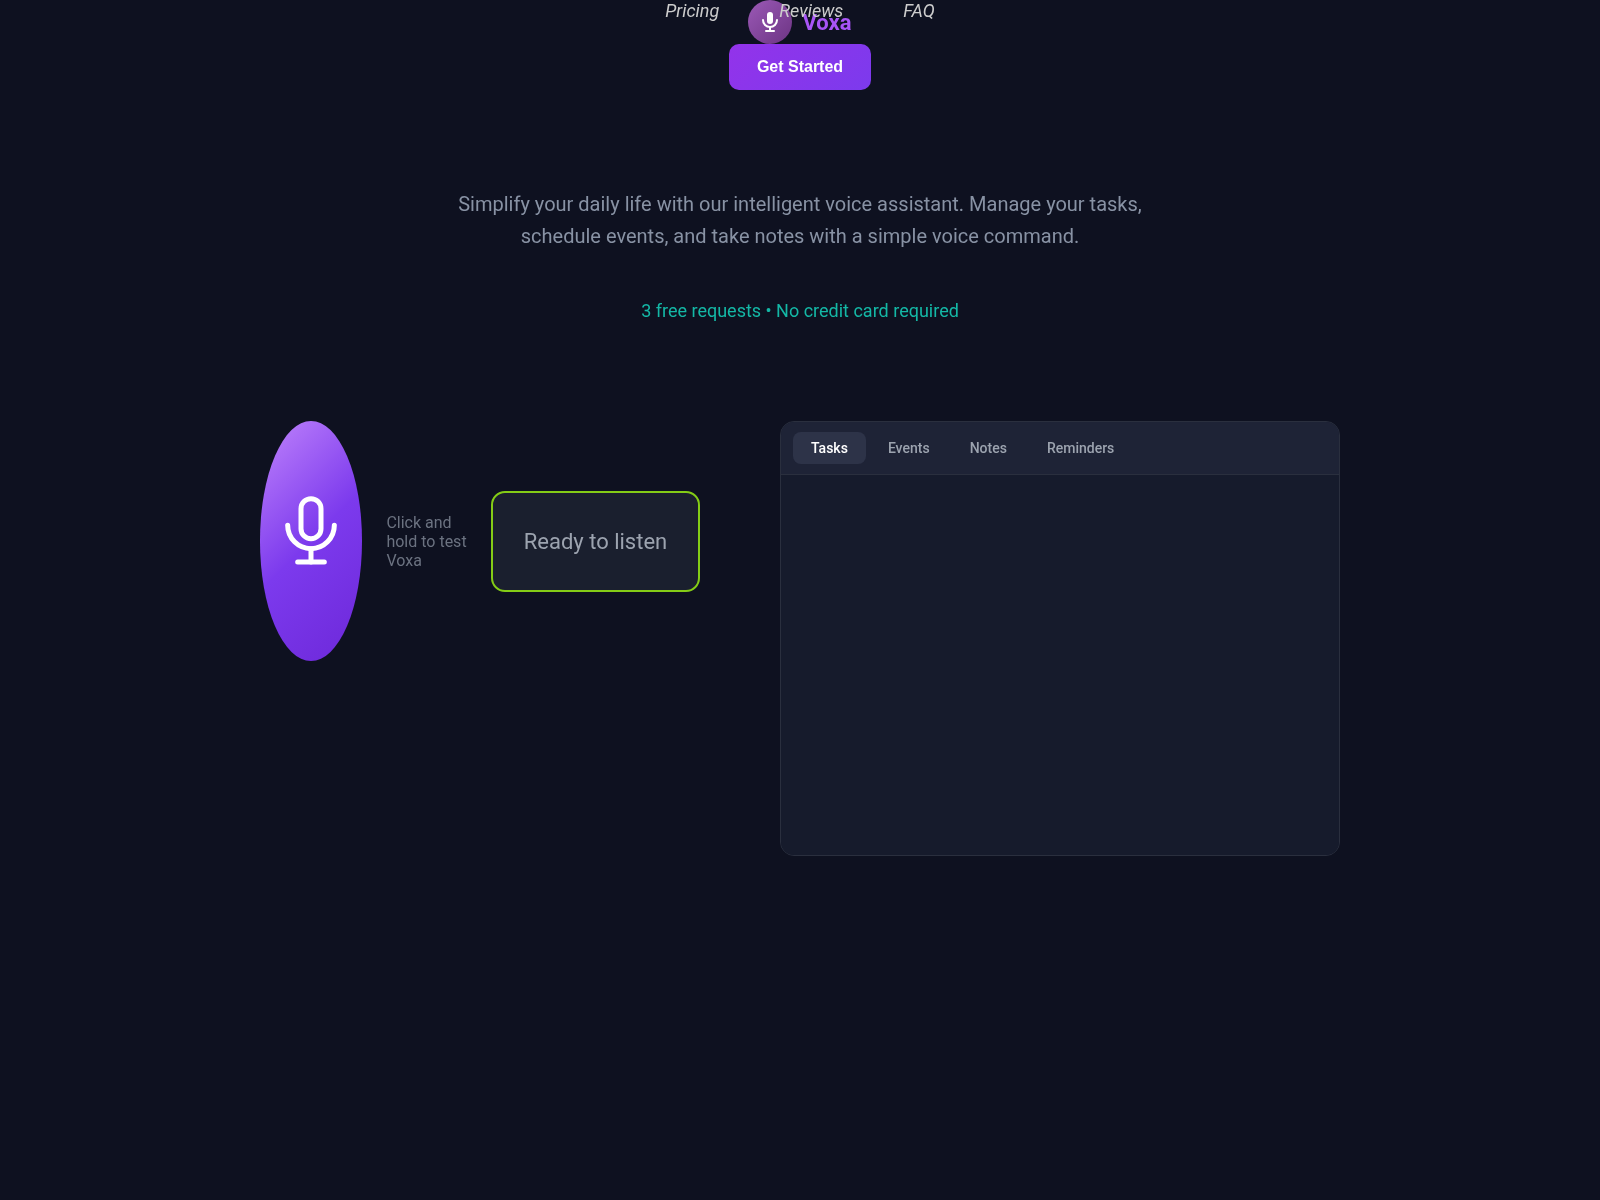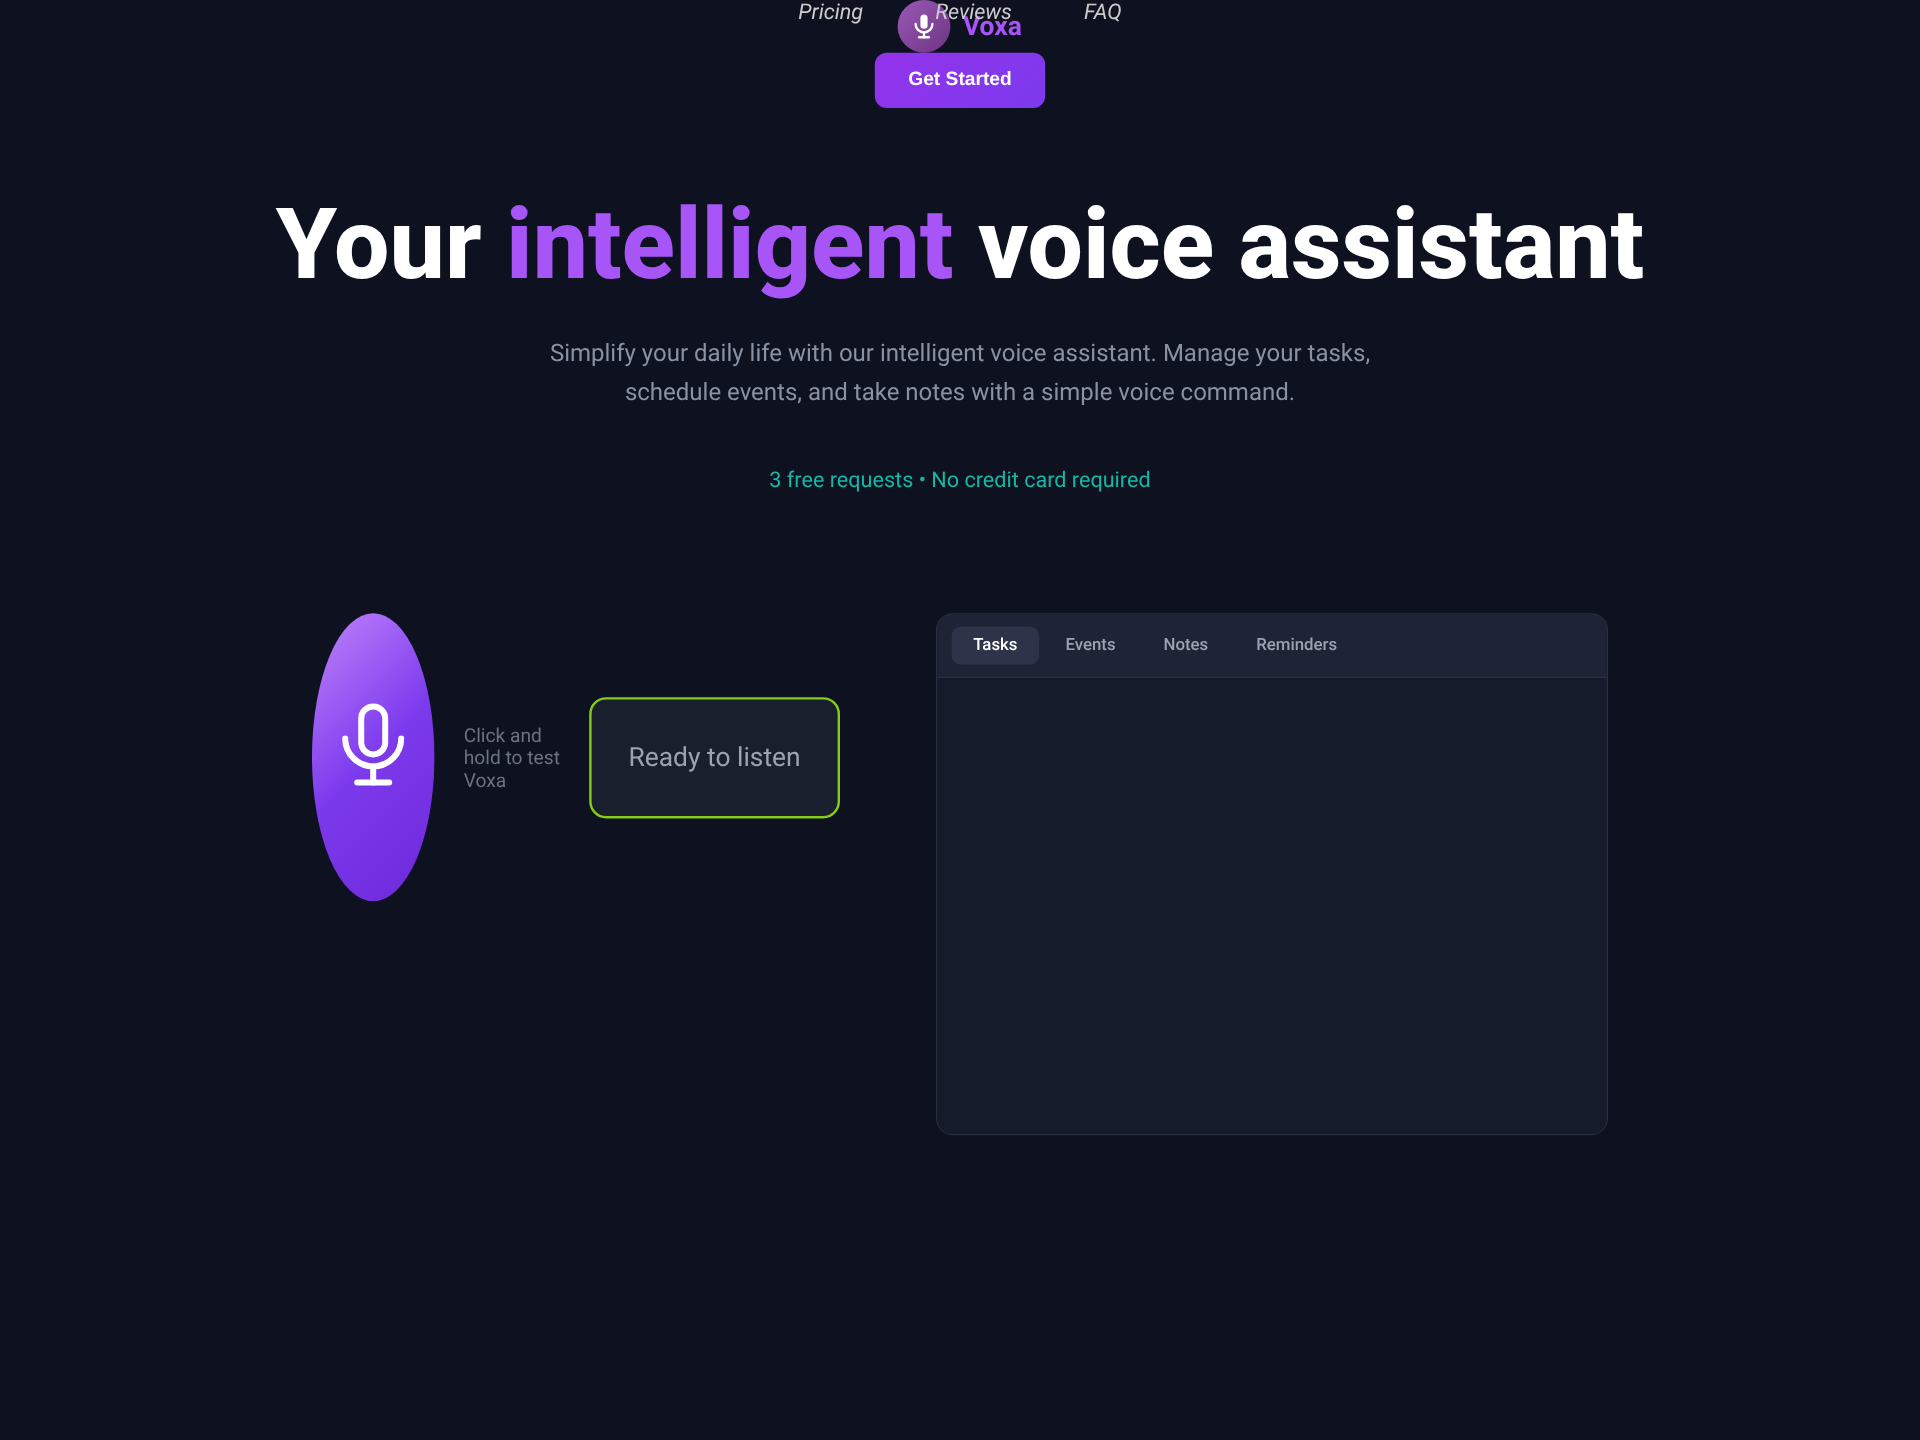--- a/index.html
+++ b/index.html
@@ -234,23 +234,20 @@
   <div class="nav-links">
     <a class="nav-link">Pricing</a>
     <a class="nav-link">Reviews</a>
     <a class="nav-link">FAQ</a>
   </div>
 
   <button class="get-started-btn">Get Started</button>
 </nav>
 
 <section class="hero">
-  <h1 class="hero-title">
-    <span>Your </span><span class="highlight">intelligent</span><span> voice assistant</span>
-  </h1>
   <p class="hero-subtitle">Simplify your daily life with our intelligent voice assistant. Manage your tasks, schedule events, and take notes with a simple voice command.</p>
 
   <div class="cta-section">
     <span class="cta-note">3 free requests • No credit card required</span>
   </div>
 </section>
 
 <section class="demo-section">
 
   <div class="mic-container">

